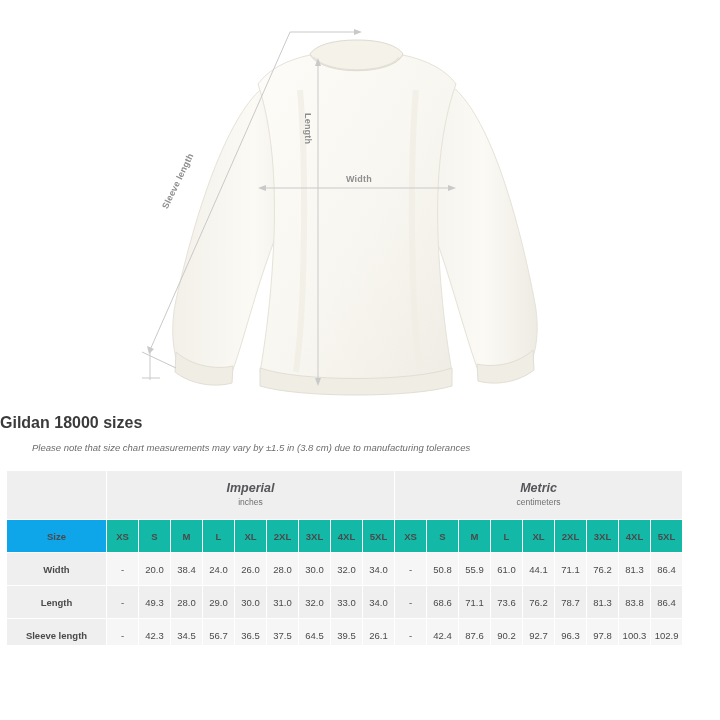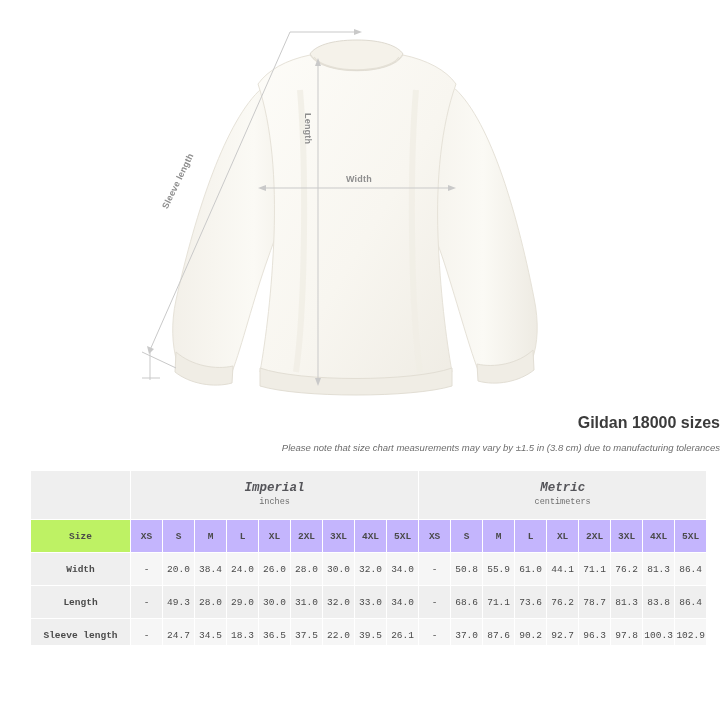--- a/index.html
+++ b/index.html
@@ -40,41 +40,41 @@
   .label-width {
     left: 346px; top: 174px;
   }
   .label-sleeve {
     left: 160px; top: 206px;
     transform: rotate(-64deg);
     transform-origin: left top;
   }
 
   
-  .title-block { text-align: right; margin-top: 6px; }
+  .title-block { text-align: left; margin-top: 6px; }
   .chart-title {
     font-size: 16px;
     font-weight: bold;
     color: #3b3b3b;
     margin: 0 0 10px 0;
   }
   .chart-note {
     font-size: 9.5px;
     font-style: italic;
     color: #6d6d6d;
     margin: 0;
+    padding-left: 32px;
   }
 
   
   .table-wrap {
     position: absolute;
-    left: 30px;
+    left: 6px;
     top: 470px;
     width: 676px;
-    font-family: Liberation Mono, monospace;
   }
   table.size-table {
     border-collapse: collapse;
     width: 676px;
     table-layout: fixed;
   }
   table.size-table td, table.size-table th {
     border: 1px solid #ffffff;
     text-align: center;
     vertical-align: middle;
@@ -96,35 +96,35 @@
   }
   .unit-sub {
     font-size: 8.5px;
     color: #6f6f6f;
     font-style: normal;
     font-weight: normal;
     line-height: 13px;
   }
   .corner-cell { background: #efefef; }
   .col-head {
-    background: #c4b5fd;
+    background: #14b8a6;
     font-weight: bold;
     font-size: 9.5px;
     color: #4a4a4a;
   }
   .row-head {
     background: #efefef;
     font-weight: bold;
     font-size: 9.5px;
     color: #4a4a4a;
   }
   .cell-odd { background: #f6f6f6; }
   .cell-even { background: #efefef; }
   .size-label-head {
-    background: #bef264;
+    background: #0ea5e9;
     font-weight: bold;
   }
 </style>
 </head>
 <body>
 
 <div id="page">
 
   <div class="garment-area">
     <svg class="garment-svg" width="720" height="408" viewBox="0 0 720 408">
@@ -275,30 +275,30 @@
           <td class="cell-even">76.2</td>
           <td class="cell-even">78.7</td>
           <td class="cell-even">81.3</td>
           <td class="cell-even">83.8</td>
           <td class="cell-even">86.4</td>
         </tr>
 
         <tr>
           <td class="row-head">Sleeve length</td>
           <td class="cell-odd">-</td>
-          <td class="cell-odd">24.7</td>
+          <td class="cell-odd">42.3</td>
           <td class="cell-odd">34.5</td>
-          <td class="cell-odd">18.3</td>
+          <td class="cell-odd">56.7</td>
           <td class="cell-odd">36.5</td>
           <td class="cell-odd">37.5</td>
-          <td class="cell-odd">22.0</td>
+          <td class="cell-odd">64.5</td>
           <td class="cell-odd">39.5</td>
           <td class="cell-odd">26.1</td>
           <td class="cell-odd">-</td>
-          <td class="cell-odd">37.0</td>
+          <td class="cell-odd">42.4</td>
           <td class="cell-odd">87.6</td>
           <td class="cell-odd">90.2</td>
           <td class="cell-odd">92.7</td>
           <td class="cell-odd">96.3</td>
           <td class="cell-odd">97.8</td>
           <td class="cell-odd">100.3</td>
           <td class="cell-odd">102.9</td>
         </tr>
       </tbody>
     </table>

